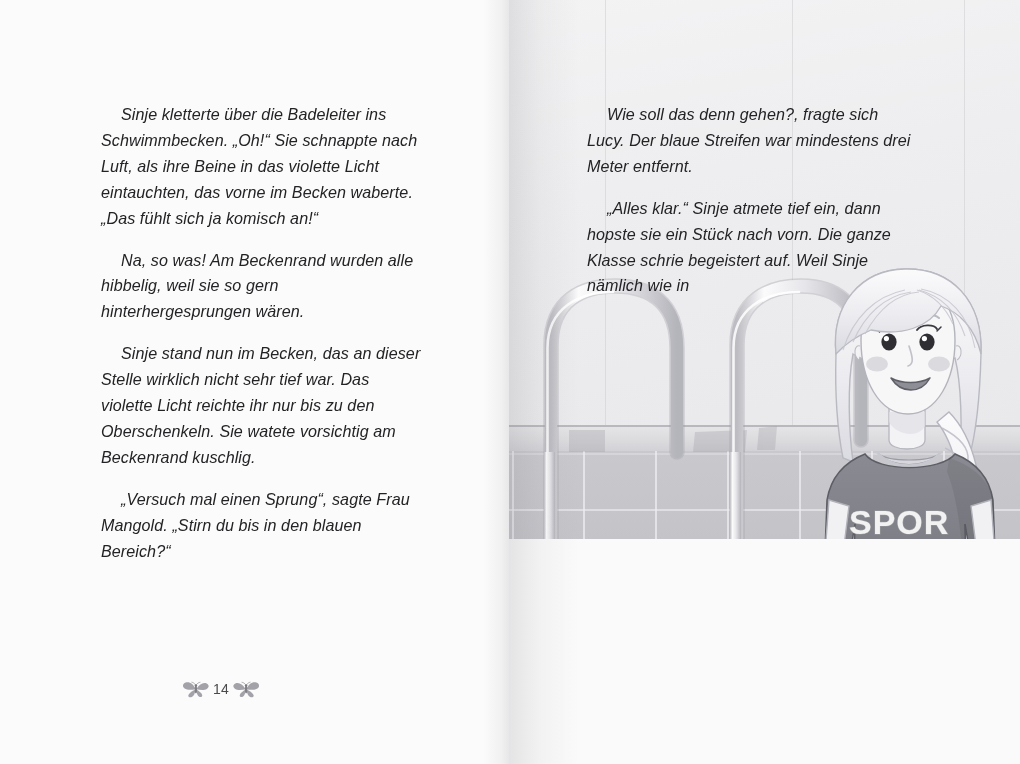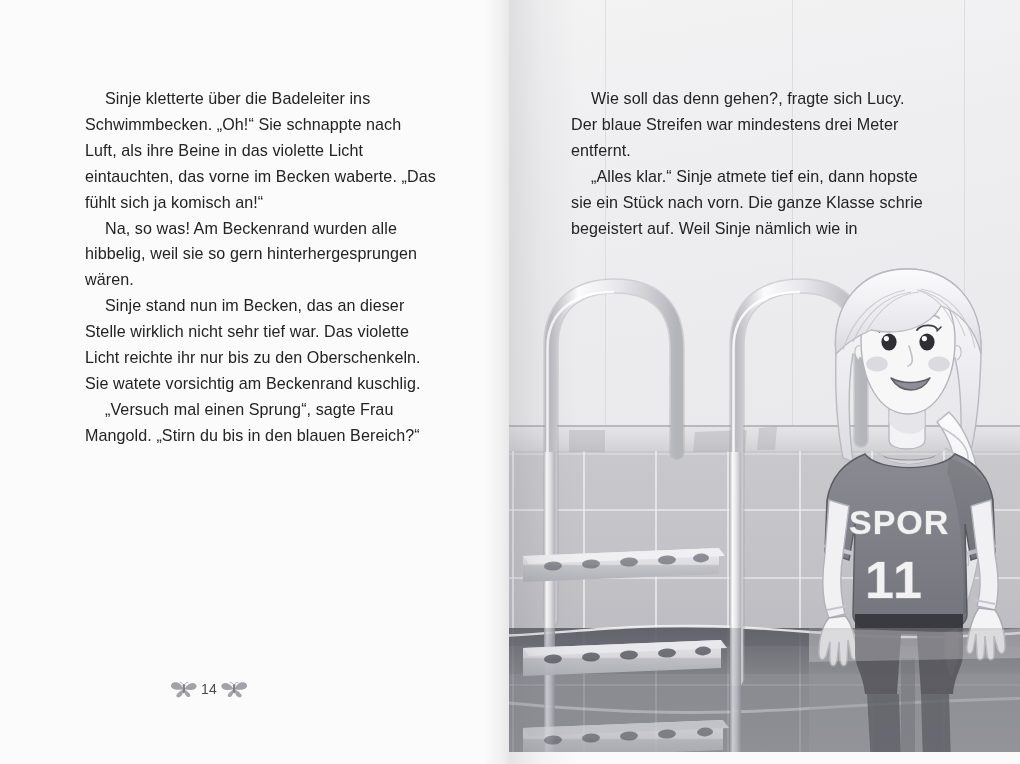--- a/index.html
+++ b/index.html
@@ -39,45 +39,46 @@
     position:absolute;top:0;left:0;width:70px;height:100%;
     background:linear-gradient(to right, rgba(120,120,128,.17) 0%, rgba(140,140,148,.07) 45%, rgba(150,150,155,0) 100%);
     pointer-events:none;z-index:40;
   }
   .col-right{
     position:absolute;left:62px;top:86px;width:360px;z-index:35;
   }
 
   
   p.para{
-    margin:0;
+    margin:16px;
     font-size:16.1px;
     line-height:25.9px;
     color:#232326;
     text-indent:20px;
     letter-spacing:.005em;
     font-weight:400;
+    font-style:italic;
   }
   p.para + p.para{margin-top:0;}
 
   
   .folio{
-    position:absolute;left:0;top:679px;width:418px;
+    position:absolute;left:12px;top:679px;width:418px;
     display:flex;align-items:center;justify-content:center;gap:2px;
     z-index:5;
   }
   .folio-num{
     font-size:14px;color:#4a4a4d;letter-spacing:.02em;
   }
   .bfly{display:block;}
   .bfly.flip{transform:scaleX(-1);}
 
   
   .illus{
-    position:absolute;left:0;top:0;width:511px;height:752px;
+    position:absolute;left:0;top:0;width:511px;height:539px;
     overflow:hidden;z-index:10;
   }
   
   .wall-back{
     position:absolute;left:0;top:0;width:511px;height:428px;
     background:linear-gradient(170deg,#f3f3f4 0%,#eeeef0 40%,#e9e9eb 100%);
   }
   .wall-back .col-seam{
     position:absolute;top:0;width:1px;height:100%;
     background:rgba(205,205,210,.55);

